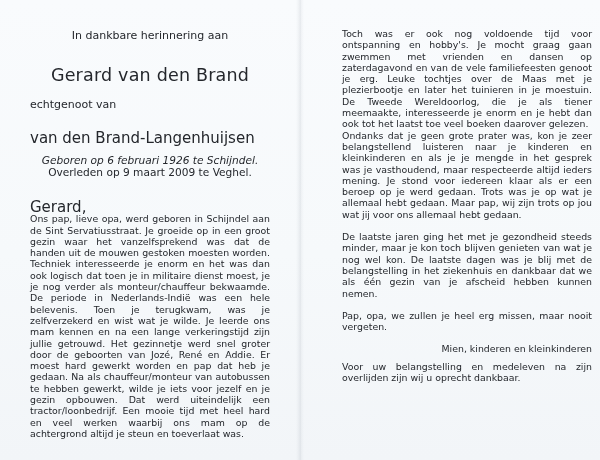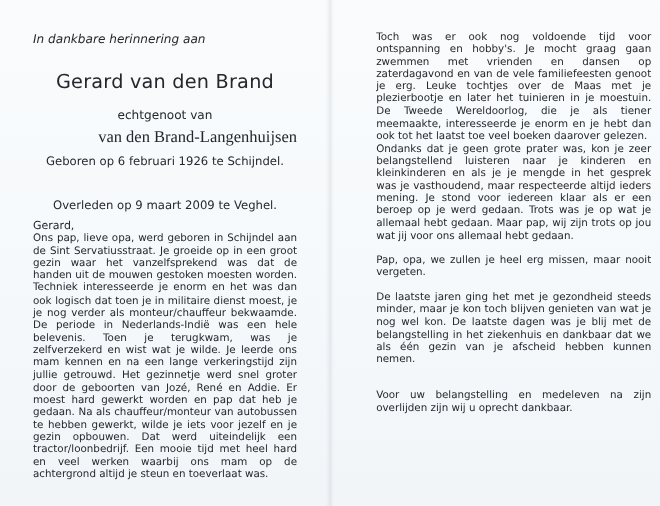--- a/index.html
+++ b/index.html
@@ -36,37 +36,37 @@
     top: 0;
     width: 8px;
     height: 460px;
     background: linear-gradient(90deg,
       rgba(110,120,135,0) 0%,
       rgba(110,120,135,0.08) 40%,
       rgba(110,120,135,0.14) 52%,
       rgba(110,120,135,0.05) 70%,
       rgba(110,120,135,0) 100%);
   }
-  .intro        { text-align: left; font-size: 11px;   line-height: 13px; font-style: italic; }
+  .intro        { text-align: center; font-size: 11px;   line-height: 13px; }
   .name         { text-align: center; font-size: 17.5px; line-height: 20px; margin-top: 23px; letter-spacing: 0.2px; }
-  .relation     { text-align: center; font-size: 11px;   line-height: 13px; margin-top: 13px; }
+  .relation     { font-size: 11px;   line-height: 13px; margin-top: 13px; }
   .spouse-first { text-align: center; font-size: 14px;   line-height: 16px; margin-top: 10px; }
-  .spouse-last  { text-align: right; font-size: 15px;   line-height: 17px; margin-top: 6px; font-family: Liberation Serif, serif; }
-  .dates        { text-align: center; font-size: 10.6px; line-height: 12px; margin-top: 28px; }
-  .birth        { margin-top: 7px; }
+  .spouse-last  { text-align: left; font-size: 15px;   line-height: 17px; margin-top: 19px; }
+  .dates        { text-align: center; font-size: 10.6px; line-height: 12px; }
+  .birth        { margin-top: 7px; font-style: italic; }
   .body-text {
     font-size: 9.4px;
     line-height: 11.3px;
     text-align: justify;
     margin: 0;
   }
-  .salutation { font-size: 10px; line-height: 11.3px; margin-top: 7px; }
+  .salutation { font-size: 15px; line-height: 11.3px; margin-top: 24px; }
   .gap        { margin-top: 11px; }
   .signature  { font-size: 9.4px; line-height: 11.3px; margin-top: 11px; text-align: right; }
-  .closing    { margin-top: 22px; }
+  .closing    { margin-top: 6px; }
 </style>
 </head>
 <body>
 
 <div class="scan">
 
   <div class="page page-left">
     <div class="intro">In dankbare herinnering aan</div>
     <div class="name">Gerard van den Brand</div>
     <div class="relation">echtgenoot van</div>
@@ -75,18 +75,19 @@
     <div class="dates">Overleden op 9 maart 2009 te Veghel.</div>
     <div class="salutation">Gerard,</div>
     <p class="body-text">Ons pap, lieve opa, werd geboren in Schijndel aan de Sint Servatiusstraat. Je groeide op in een groot gezin waar het vanzelfsprekend was dat de handen uit de mouwen gestoken moesten worden. Techniek interesseerde je enorm en het was dan ook logisch dat toen je in militaire dienst moest, je je nog verder als monteur/chauffeur bekwaamde. De periode in Nederlands-Indië was een hele belevenis. Toen je terugkwam, was je zelfverzekerd en wist wat je wilde. Je leerde ons mam kennen en na een lange verkeringstijd zijn jullie getrouwd. Het gezinnetje werd snel groter door de geboorten van Jozé, René en Addie. Er moest hard gewerkt worden en pap dat heb je gedaan. Na als chauffeur/monteur van autobussen te hebben gewerkt, wilde je iets voor jezelf en je gezin opbouwen. Dat werd uiteindelijk een tractor/loonbedrijf. Een mooie tijd met heel hard en veel werken waarbij ons mam op de achtergrond altijd je steun en toeverlaat was.</p>
   </div>
 
   <div class="seam"></div>
 
   <div class="page page-right">
     <p class="body-text">Toch was er ook nog voldoende tijd voor ontspanning en hobby's. Je mocht graag gaan zwemmen met vrienden en dansen op zaterdagavond en van de vele familiefeesten genoot je erg. Leuke tochtjes over de Maas met je plezierbootje en later het tuinieren in je moestuin. De Tweede Wereldoorlog, die je als tiener meemaakte, interesseerde je enorm en je hebt dan ook tot het laatst toe veel boeken daarover gelezen.</p>
     <p class="body-text">Ondanks dat je geen grote prater was, kon je zeer belangstellend luisteren naar je kinderen en kleinkinderen en als je je mengde in het gesprek was je vasthoudend, maar respecteerde altijd ieders mening. Je stond voor iedereen klaar als er een beroep op je werd gedaan. Trots was je op wat je allemaal hebt gedaan. Maar pap, wij zijn trots op jou wat jij voor ons allemaal hebt gedaan.</p>
+    <p class="body-text gap">De laatste jaren ging het met je gezondheid steeds minder, maar je kon toch blijven genieten van wat je nog wel kon. De laatste dagen was je blij met de belangstelling in het ziekenhuis en dankbaar dat we als één gezin van je afscheid hebben kunnen nemen.</p>
     <p class="body-text gap">Pap, opa, we zullen je heel erg missen, maar nooit vergeten.</p>
-    <p class="body-text gap">De laatste jaren ging het met je gezondheid steeds minder, maar je kon toch blijven genieten van wat je nog wel kon. De laatste dagen was je blij met de belangstelling in het ziekenhuis en dankbaar dat we als één gezin van je afscheid hebben kunnen nemen.</p>
+    <div class="signature">Mien, kinderen en kleinkinderen</div>
     <p class="body-text closing">Voor uw belangstelling en medeleven na zijn overlijden zijn wij u oprecht dankbaar.</p>
   </div>
 
 </div>
 
 </body></html>

